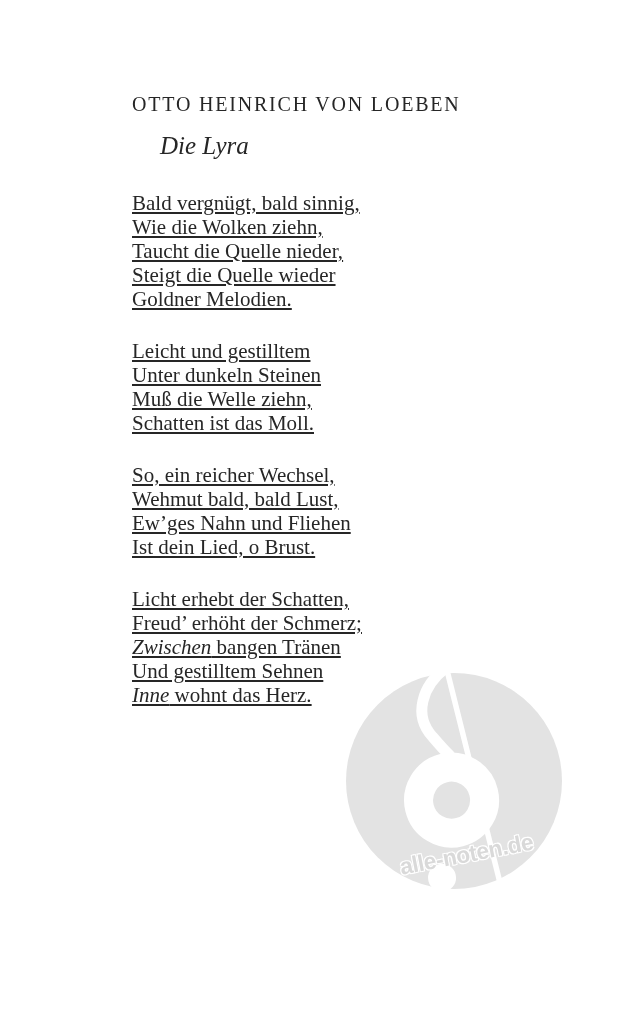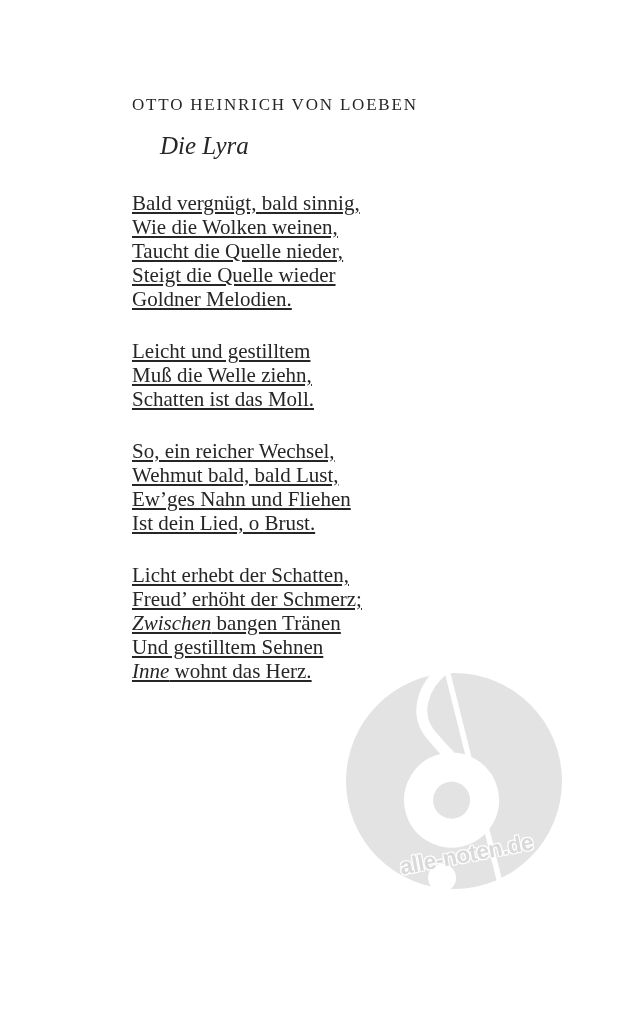--- a/index.html
+++ b/index.html
@@ -34,21 +34,21 @@
     white-space: nowrap;
     text-shadow: -1px -1px 0 #ffffff, 1px -1px 0 #ffffff,
                  -1px 1px 0 #ffffff, 1px 1px 0 #ffffff, 0 0 2px #ffffff;
   }
   
   .author {
     position: absolute;
     left: 132px;
     top: 97px;
     z-index: 2;
-    font-size: 17px;
+    font-size: 20px;
     line-height: 15px;
     letter-spacing: 1.8px;
     white-space: nowrap;
   }
   .title {
     position: absolute;
     left: 132px;
     top: 133px;
     z-index: 2;
     font-size: 25px;
@@ -88,27 +88,28 @@
 
   <div class="wm-text" style="color: rgb(217, 217, 217);">alle-noten.de</div>
 
   <div class="author">OTTO HEINRICH VON LOEBEN</div>
 
   <div class="title">Die Lyra</div>
 
   <div class="poem">
       <p class="stanza">
         <span class="line"><span>Bald vergnügt, bald sinnig,</span></span>
-        <span class="line"><span>Wie die Wolken weinen,</span></span>
+        <span class="line"><span>Wie die Wolken ziehn,</span></span>
         <span class="line"><span>Taucht die Quelle nieder,</span></span>
         <span class="line"><span>Steigt die Quelle wieder</span></span>
         <span class="line"><span>Goldner Melodien.</span></span>
       </p>
       <p class="stanza">
         <span class="line"><span>Leicht und gestilltem</span></span>
+        <span class="line"><span>Unter dunkeln Steinen</span></span>
         <span class="line"><span>Muß die Welle ziehn,</span></span>
         <span class="line"><span>Schatten ist das Moll.</span></span>
       </p>
       <p class="stanza">
         <span class="line"><span>So, ein reicher Wechsel,</span></span>
         <span class="line"><span>Wehmut bald, bald Lust,</span></span>
         <span class="line"><span>Ew’ges Nahn und Fliehen</span></span>
         <span class="line"><span>Ist dein Lied, o Brust.</span></span>
       </p>
       <p class="stanza">

